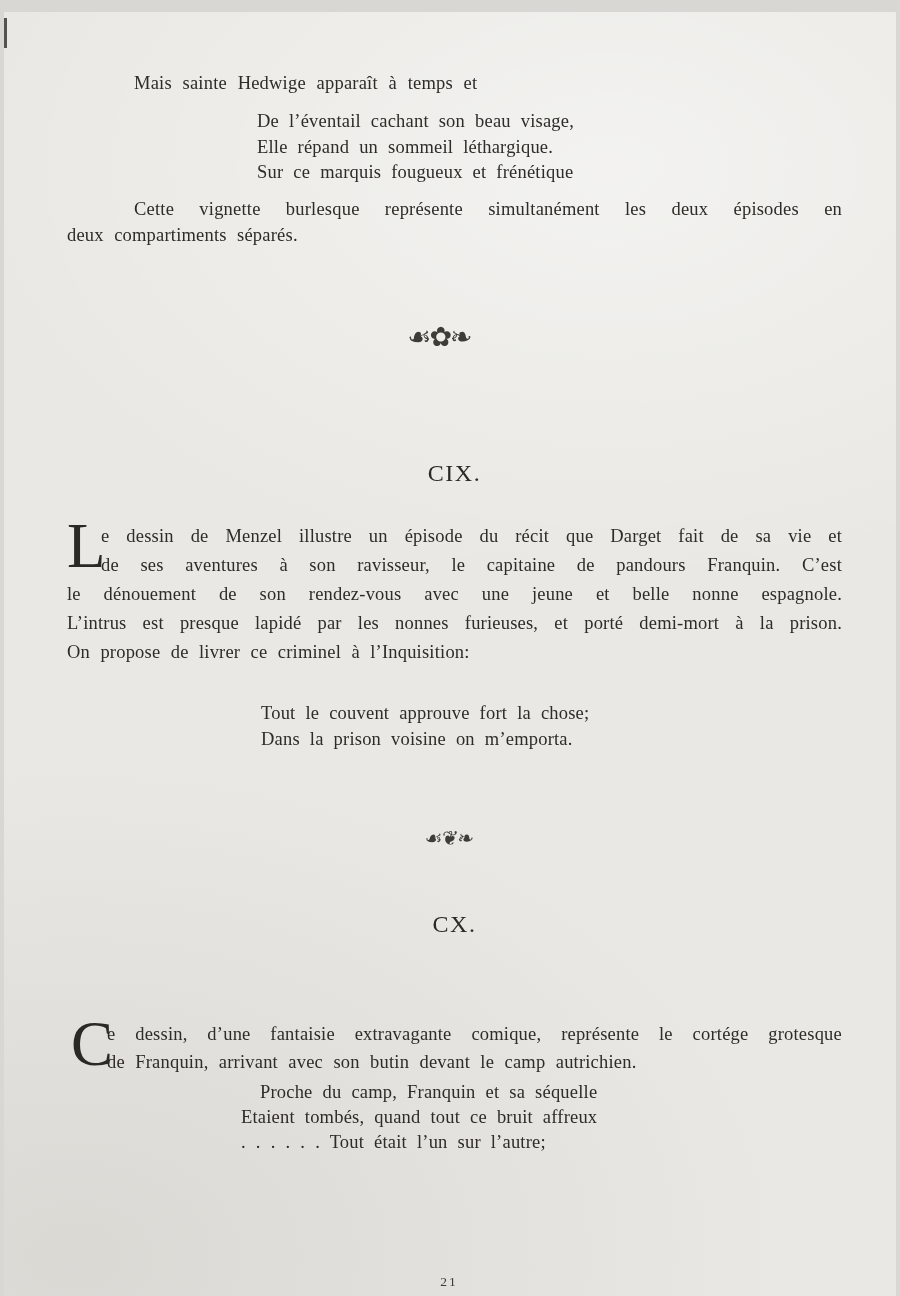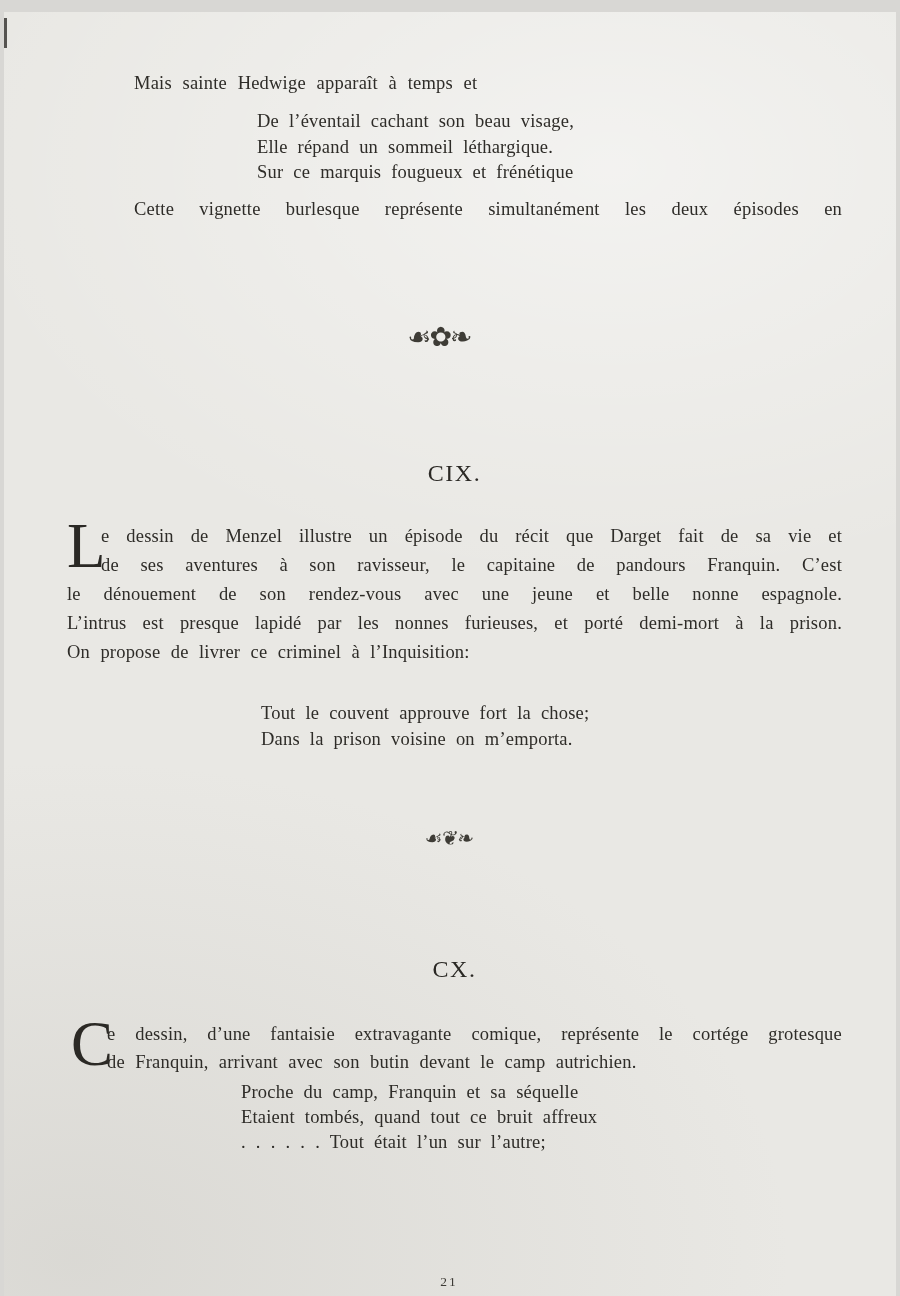--- a/index.html
+++ b/index.html
@@ -115,20 +115,21 @@
   </div>
 
   <div class="verse" style="left:253px; top:97px;">
     <div class="vline">De l’éventail cachant son beau visage,</div>
     <div class="vline">Elle répand un sommeil léthargique.</div>
     <div class="vline">Sur ce marquis fougueux et frénétique</div>
   </div>
 
   <div class="block intro-para">
     <div class="pline just" style="text-indent:67px;">Cette vignette burlesque représente simultanément les deux épisodes en</div>
+    <div class="pline">deux compartiments séparés.</div>
   </div>
 
   <div class="ornament ornament-1">☙✿❧</div>
 
   <div class="heading" style="top:448px;">CIX.</div>
 
   <div class="block section-para" style="top:510px;">
     <span class="dropcap dropcap-l">L</span>
     <div class="pline just dc-offset">e dessin de Menzel illustre un épisode du récit que Darget fait de sa vie et</div>
     <div class="pline just dc-offset">de ses aventures à son ravisseur, le capitaine de pandours Franquin.  C’est</div>
@@ -137,29 +138,29 @@
     <div class="pline">On propose de livrer ce criminel à l’Inquisition:</div>
   </div>
 
   <div class="verse" style="left:257px; top:689px;">
     <div class="vline">Tout le couvent approuve fort la chose;</div>
     <div class="vline">Dans la prison voisine on m’emporta.</div>
   </div>
 
   <div class="ornament ornament-2">☙❦❧</div>
 
-  <div class="heading" style="top:944px;">CX.</div>
+  <div class="heading" style="top:899px;">CX.</div>
 
   <div class="block section-para" style="top:1008px;">
     <span class="dropcap dropcap-c">C</span>
     <div class="pline just dc-offset-cx" style="line-height:28px;">e dessin, d’une fantaisie extravagante comique,  représente le cortége grotesque</div>
     <div class="pline dc-offset-cx" style="line-height:28px;">de Franquin, arrivant avec son butin devant le camp autrichien.</div>
   </div>
 
   <div class="verse" style="left:237px; top:1068px;">
-    <div class="vline" style="line-height:25px;">Proche du camp, Franquin et sa séquelle</div>
+    <div class="vline" style="line-height:25px;text-align:right;">Proche du camp, Franquin et sa séquelle</div>
     <div class="vline" style="line-height:25px;">Etaient tombés, quand tout ce bruit affreux</div>
     <div class="vline" style="line-height:25px;">. . . . . . Tout était l’un sur l’autre;</div>
   </div>
 
   <div class="page-number">21</div>
 
 </div>
 
 </body></html>

